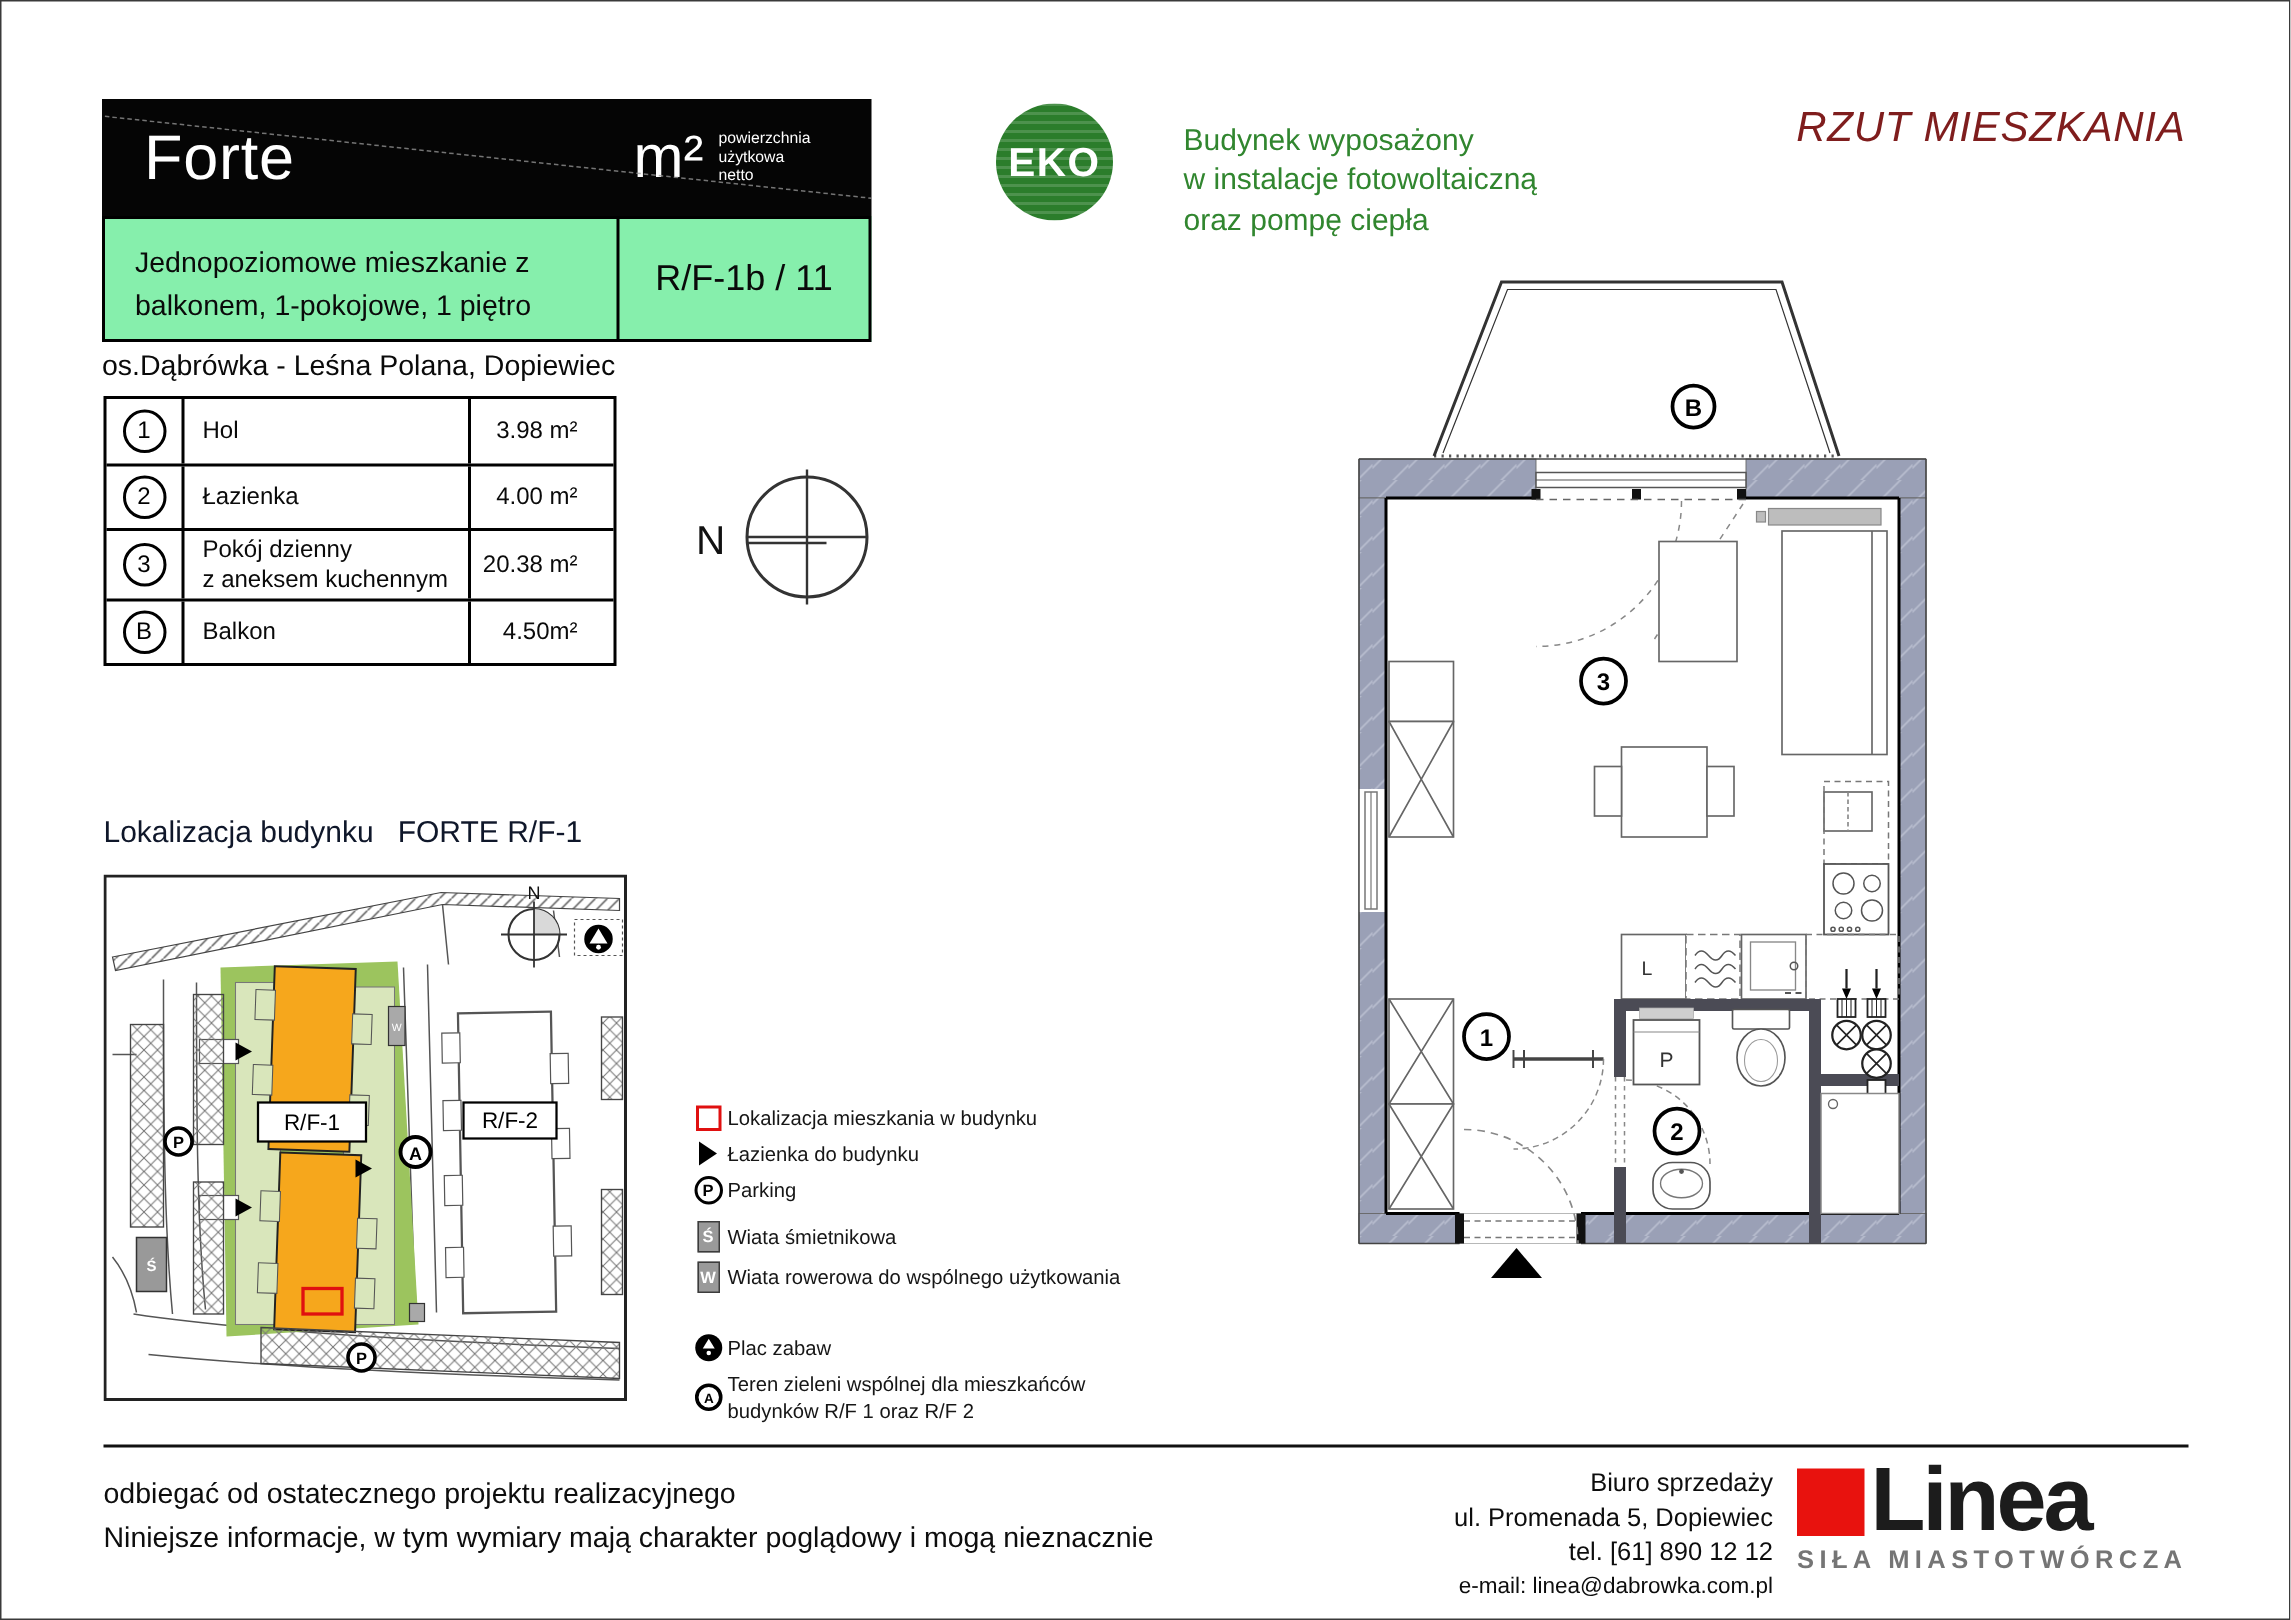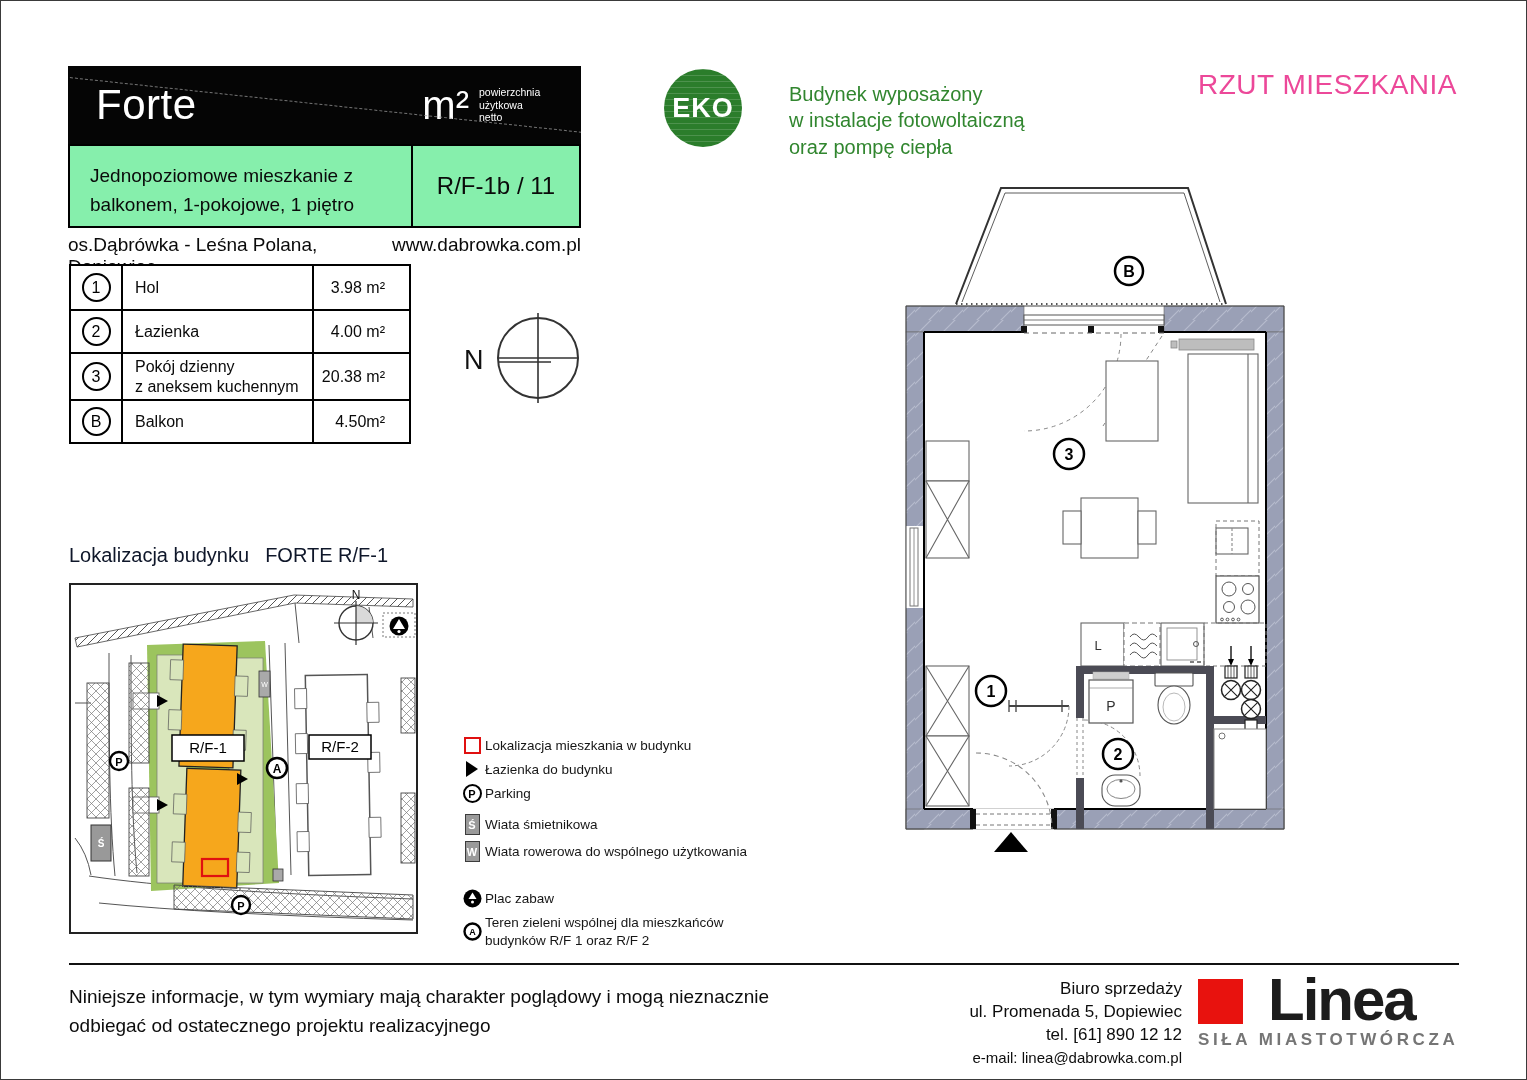--- a/index.html
+++ b/index.html
@@ -42,21 +42,21 @@
   
   .compass-box { position:absolute; left:455px; top:305px; }
   .eco-badge {
     position:absolute; left:663px; top:68px; width:78px; height:78px; border-radius:50%;
     background:#2b7d2b;
     background-image:repeating-linear-gradient(180deg, rgba(255,255,255,.16) 0 1.5px, rgba(0,0,0,0) 1.5px 6px);
     color:#fff; display:flex; align-items:center; justify-content:center;
     font-size:27px; font-weight:bold; letter-spacing:1px;
   }
   .eco-text { position:absolute; left:788px; top:80px; font-size:20px; line-height:1.32; color:#31862f; }
-  .plan-title { position:absolute; top:68px; right:69px; font-size:28px; color:#ec4899; letter-spacing:.5px; }
+  .plan-title { position:absolute; top:68px; right:69px; font-size:28px; color:#7f1d1d; letter-spacing:.5px;font-style:italic; }
   
   .loc-title { position:absolute; left:68px; top:543px; font-size:20px; color:#0f172a; }
   .loc-title .b { margin-left:16px; }
   .site-map { position:absolute; left:68px; top:582px; width:349px; height:351px; }
   
   .legend { position:absolute; left:458px; top:736px; width:320px; }
   .lg-row { display:flex; align-items:center; margin-top:6px; }
   .lg-row.first { margin-top:0; }
   .lg-row.gap { margin-top:11px; }
   .lg-row.gap2 { margin-top:27px; }
@@ -69,21 +69,21 @@
   .gray-box { width:15px; height:21px; background:#9a9a9a; border:1px solid #3c3c3c; color:#fff; font-size:11px; font-weight:bold; display:flex; align-items:center; justify-content:center; }
   
   .footer-line { position:absolute; left:68px; top:962px; width:1390px; border-top:2.5px solid #111; }
   .disclaimer { position:absolute; left:68px; top:982px; font-size:19px; line-height:1.5; color:#0d0d0d; }
   .contact { position:absolute; right:344px; top:977px; text-align:right; color:#0d0d0d; }
   .contact .c1 { font-size:17px; line-height:1.35; }
   .contact .c4 { font-size:15px; line-height:1.45; }
   .brand { position:absolute; left:1197px; top:976px; width:262px; }
   .brand-row { display:flex; align-items:flex-end; }
   .brand-sq { width:45px; height:45px; background:#e8120e; flex:none; }
-  .brand-name { font-size:60px; font-weight:bold; color:#1c1c1c; line-height:.78; letter-spacing:-2px; margin-left:25px; }
+  .brand-name { font-size:60px; font-weight:bold; color:#1c1c1c; line-height:.78; letter-spacing:-2px; margin-left:4px; }
   .brand-tag { margin-top:6px; font-size:17px; font-weight:bold; color:#757575; letter-spacing:3.6px; white-space:nowrap; }
 </style>
 </head>
 <body>
 
 <div class="page">
 
   <div class="banner">
     <div class="banner-diag"></div>
     <div class="banner-name">Forte</div>
@@ -100,21 +100,20 @@
   <div class="subbox">
     <div class="desc">
       <div>Jednopoziomowe mieszkanie z</div>
       <div>balkonem, 1-pokojowe, 1 piętro</div>
     </div>
     <div class="code">R/F-1b / 11</div>
   </div>
 
   <div class="addr-row">
     <span>os.Dąbrówka - Leśna Polana, Dopiewiec</span>
-    <span>www.dabrowka.com.pl</span>
   </div>
 
   <div class="room-table">
     <div class="room-row">
       <div class="cell-icon">
           <div class="num-badge">1</div>
         </div>
       <div class="cell-name">Hol</div>
       <div class="cell-area">3.98 m²</div>
     </div>
@@ -481,22 +480,22 @@
             <circle cx="9.5" cy="9.5" r="8" fill="#fff" stroke="#000" stroke-width="2.4"></circle>
             <text x="9.5" y="13" font-size="9" font-weight="bold" text-anchor="middle" fill="#000" font-family="Liberation Sans, sans-serif">A</text>
           </svg>
       </div>
       <div class="lg-label wrap">Teren zieleni wspólnej dla mieszkańców budynków R/F 1 oraz R/F 2</div>
     </div>
   </div>
 
   <div class="footer-line"></div>
   <div class="disclaimer">
+    <div>odbiegać od ostatecznego projektu realizacyjnego</div>
     <div>Niniejsze informacje, w tym wymiary mają charakter poglądowy i mogą nieznacznie</div>
-    <div>odbiegać od ostatecznego projektu realizacyjnego</div>
   </div>
   <div class="contact">
     <div class="c1">Biuro sprzedaży</div>
     <div class="c1">ul. Promenada 5, Dopiewiec</div>
     <div class="c1">tel. [61] 890 12 12</div>
     <div class="c4">e-mail: linea@dabrowka.com.pl</div>
   </div>
   <div class="brand">
     <div class="brand-row">
       <div class="brand-sq"></div>

